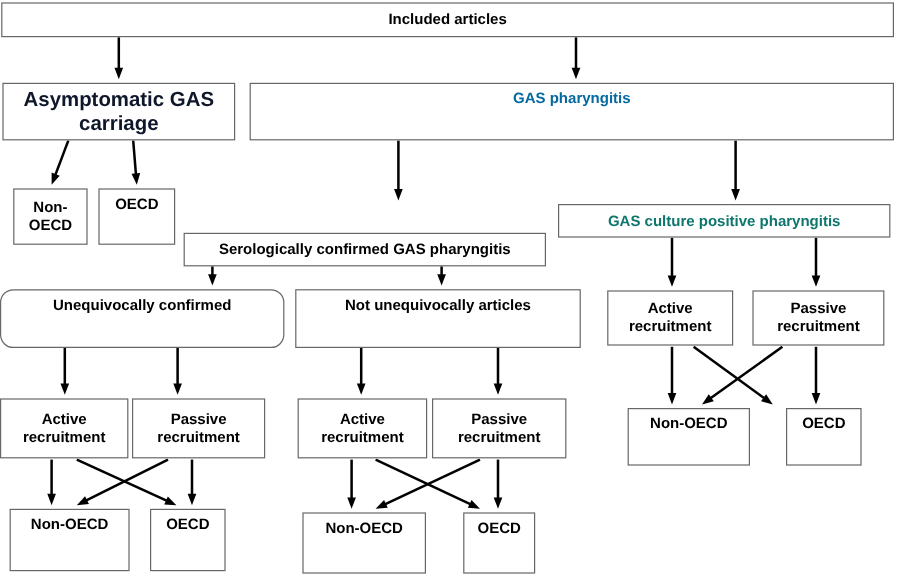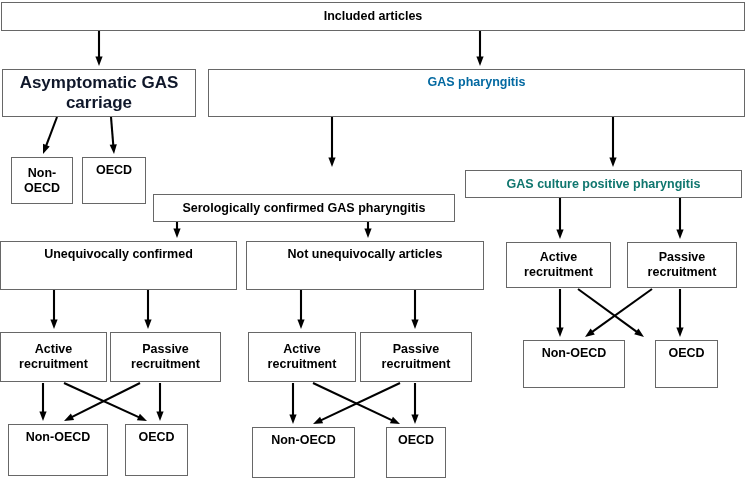--- a/index.html
+++ b/index.html
@@ -173,21 +173,21 @@
       </div>
       <div class="node top-align" style="left: 82px; top: 157px; width: 64px; height: 47px; font-size: 12.5px; border-color: rgb(103, 103, 103); background: rgb(255, 255, 255); color: rgb(0, 0, 0);">
         <span>OECD</span>
       </div>
       <div class="node" style="left: 153px; top: 170px; width: 302px; height: 28px; font-size: 12.5px; border-color: rgb(103, 103, 103); background: rgb(255, 255, 255); color: rgb(0, 0, 0); margin-top: 24px;">
         <span>Serologically confirmed GAS pharyngitis</span>
       </div>
       <div class="node" style="left: 465px; top: 170px; width: 277px; height: 28px; font-size: 12.5px; border-color: rgb(103, 103, 103); background: rgb(255, 255, 255); color: #0f766e;">
         <span>GAS culture positive pharyngitis</span>
       </div>
-      <div class="node top-align" style="left: 0px; top: 241px; width: 237px; height: 49px; font-size: 12.5px; border-color: rgb(103, 103, 103); background: rgb(255, 255, 255); color: rgb(0, 0, 0);">
+      <div class="node top-align" style="left: 0px; top: 241px; width: 237px; height: 49px; font-size: 12.5px; border-color: rgb(103, 103, 103); background: rgb(255, 255, 255); color: rgb(0, 0, 0); border-radius: 11px;">
         <span>Unequivocally confirmed</span>
       </div>
       <div class="node top-align" style="left: 246px; top: 241px; width: 238px; height: 49px; font-size: 12.5px; border-color: rgb(103, 103, 103); background: rgb(255, 255, 255); color: rgb(0, 0, 0);">
         <span>Not unequivocally articles</span>
       </div>
       <div class="node" style="left: 506px; top: 242px; width: 105px; height: 46px; font-size: 12.5px; border-color: rgb(103, 103, 103); background: rgb(255, 255, 255); color: rgb(0, 0, 0);">
         <span>Active recruitment</span>
       </div>
       <div class="node" style="left: 627px; top: 242px; width: 110px; height: 46px; font-size: 12.5px; border-color: rgb(103, 103, 103); background: rgb(255, 255, 255); color: rgb(0, 0, 0);">
         <span>Passive recruitment</span>

